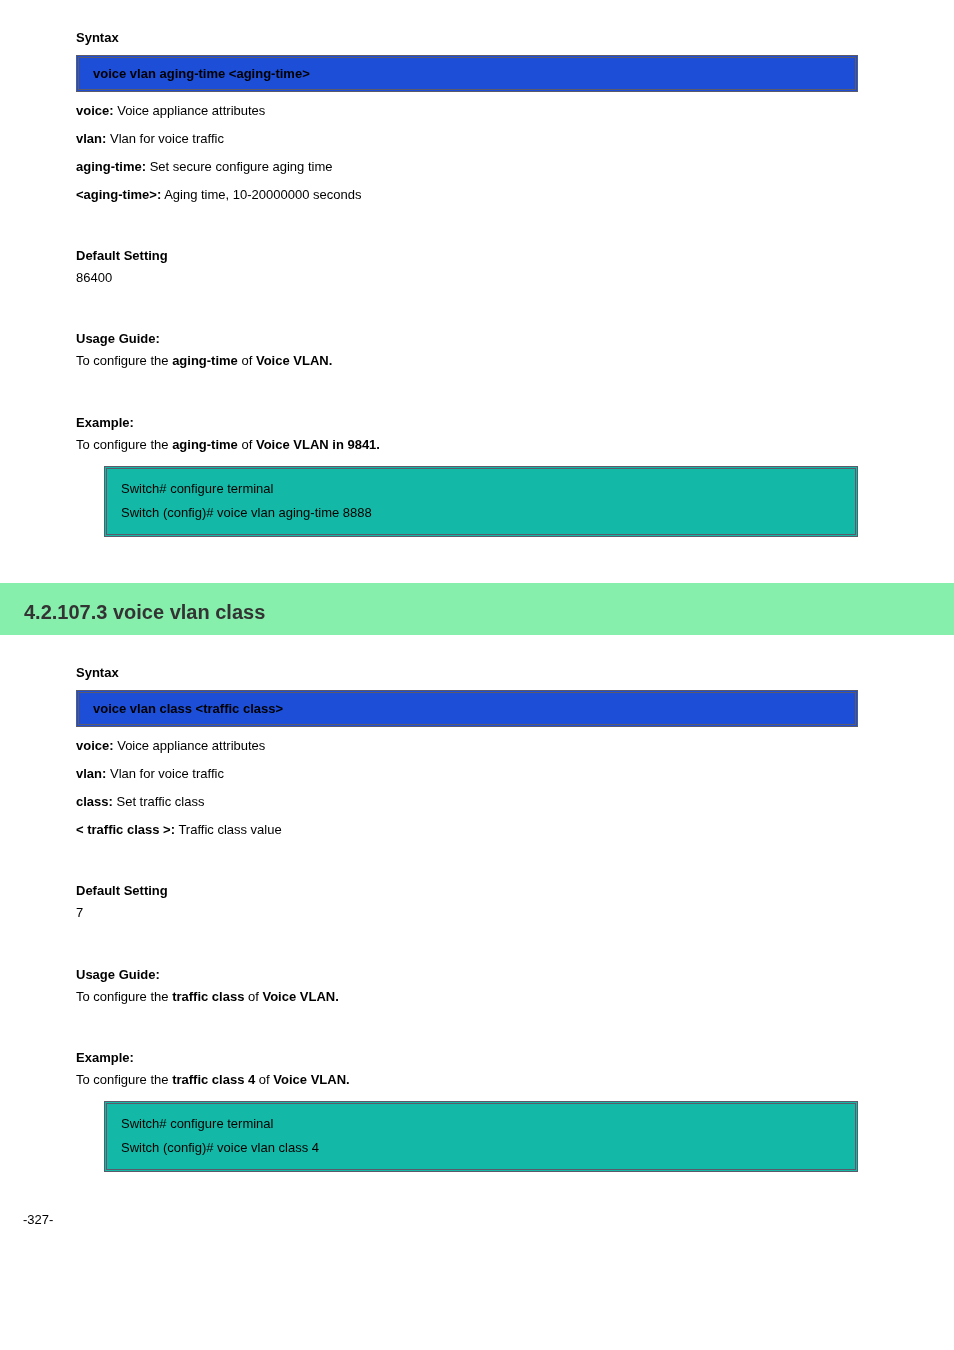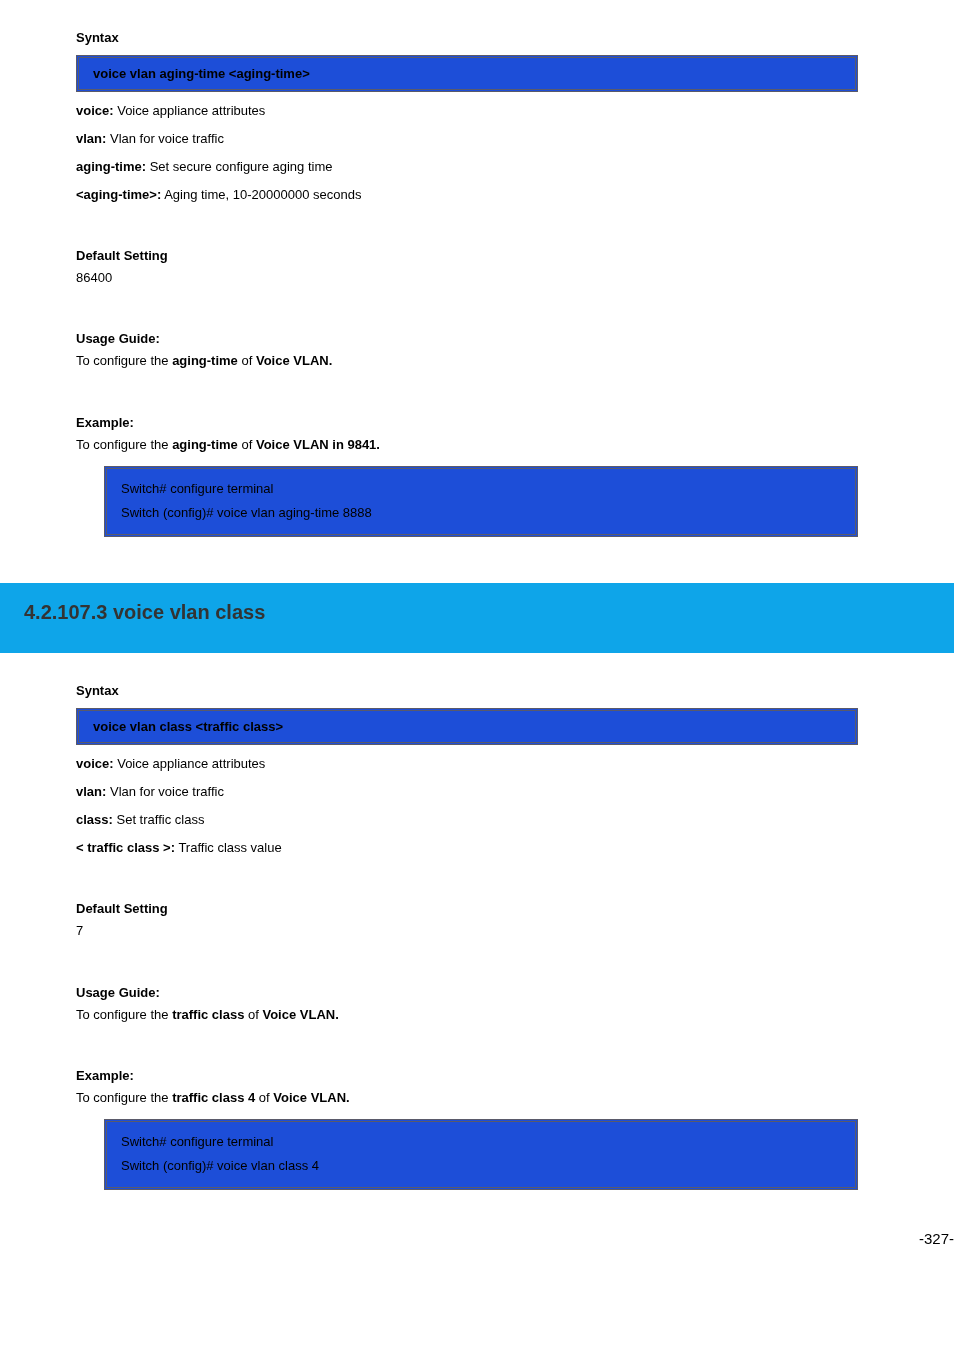--- a/index.html
+++ b/index.html
@@ -9,22 +9,22 @@
     color: #000;
     background: #fff;
     width: 954px;
     margin: 0 auto;
     padding: 0;
   }
   .page {
     padding: 0 0 40px 0;
   }
   .header-bar {
-    background: #0ea5e9;
-    height: 70px;
+    background: #86efac;
+    height: 52px;
     width: 100%;
     padding: 18px 24px;
     font-size: 20px;
     font-weight: bold;
     color: #333;
   }
   .content {
     padding: 30px 96px 0 76px;
   }
   .syntax-label {
@@ -47,30 +47,30 @@
   .section-label {
     font-weight: bold;
     margin-top: 42px;
     margin-bottom: 4px;
   }
   .para {
     line-height: 1.7;
   }
   .example-box {
     border: 3px double #5a5a6a;
-    background: #1d4ed8;
+    background: #14b8a6;
     padding: 8px 14px;
     margin: 10px 0 0 28px;
     font-size: 13px;
     line-height: 1.9;
   }
   .footer {
-    text-align: right;
+    text-align: left;
     margin-top: 40px;
-    font-size: 15px;
+    font-size: 13px;
     margin-left: 23px;
   }
 </style>
 </head>
 <body>
 
 <div class="page">
 
   <div class="content">
     <div class="syntax-label">Syntax</div>

